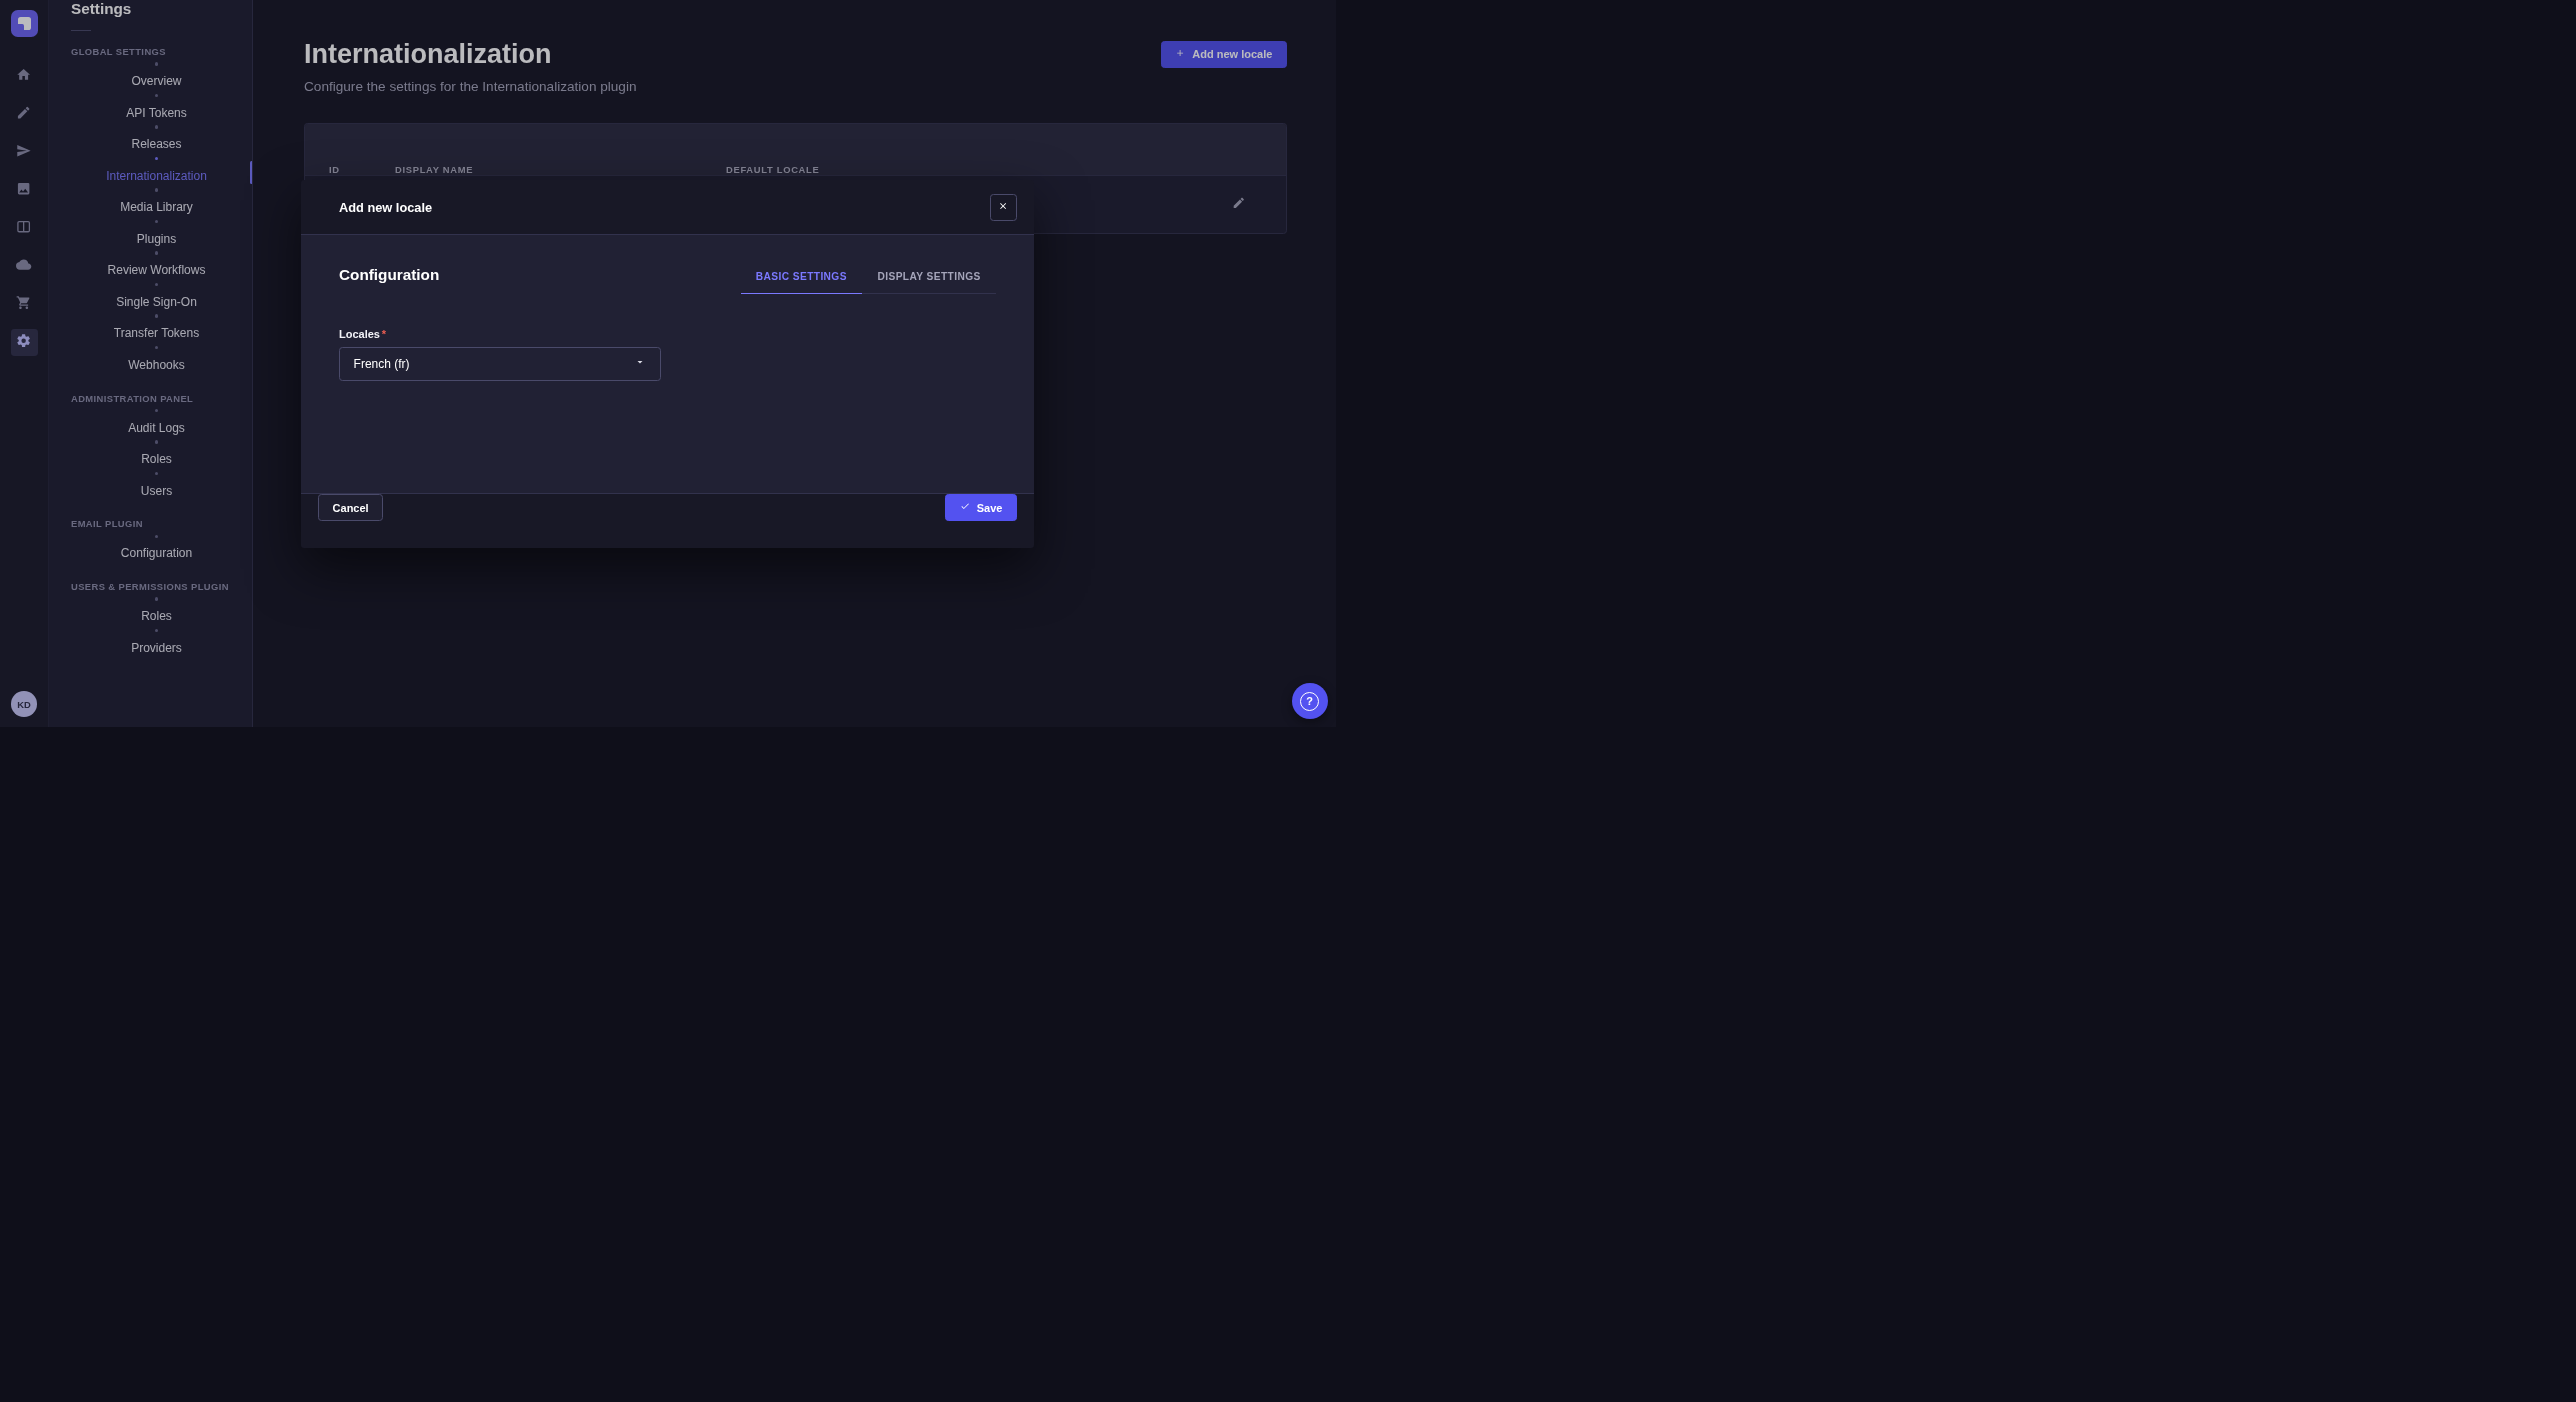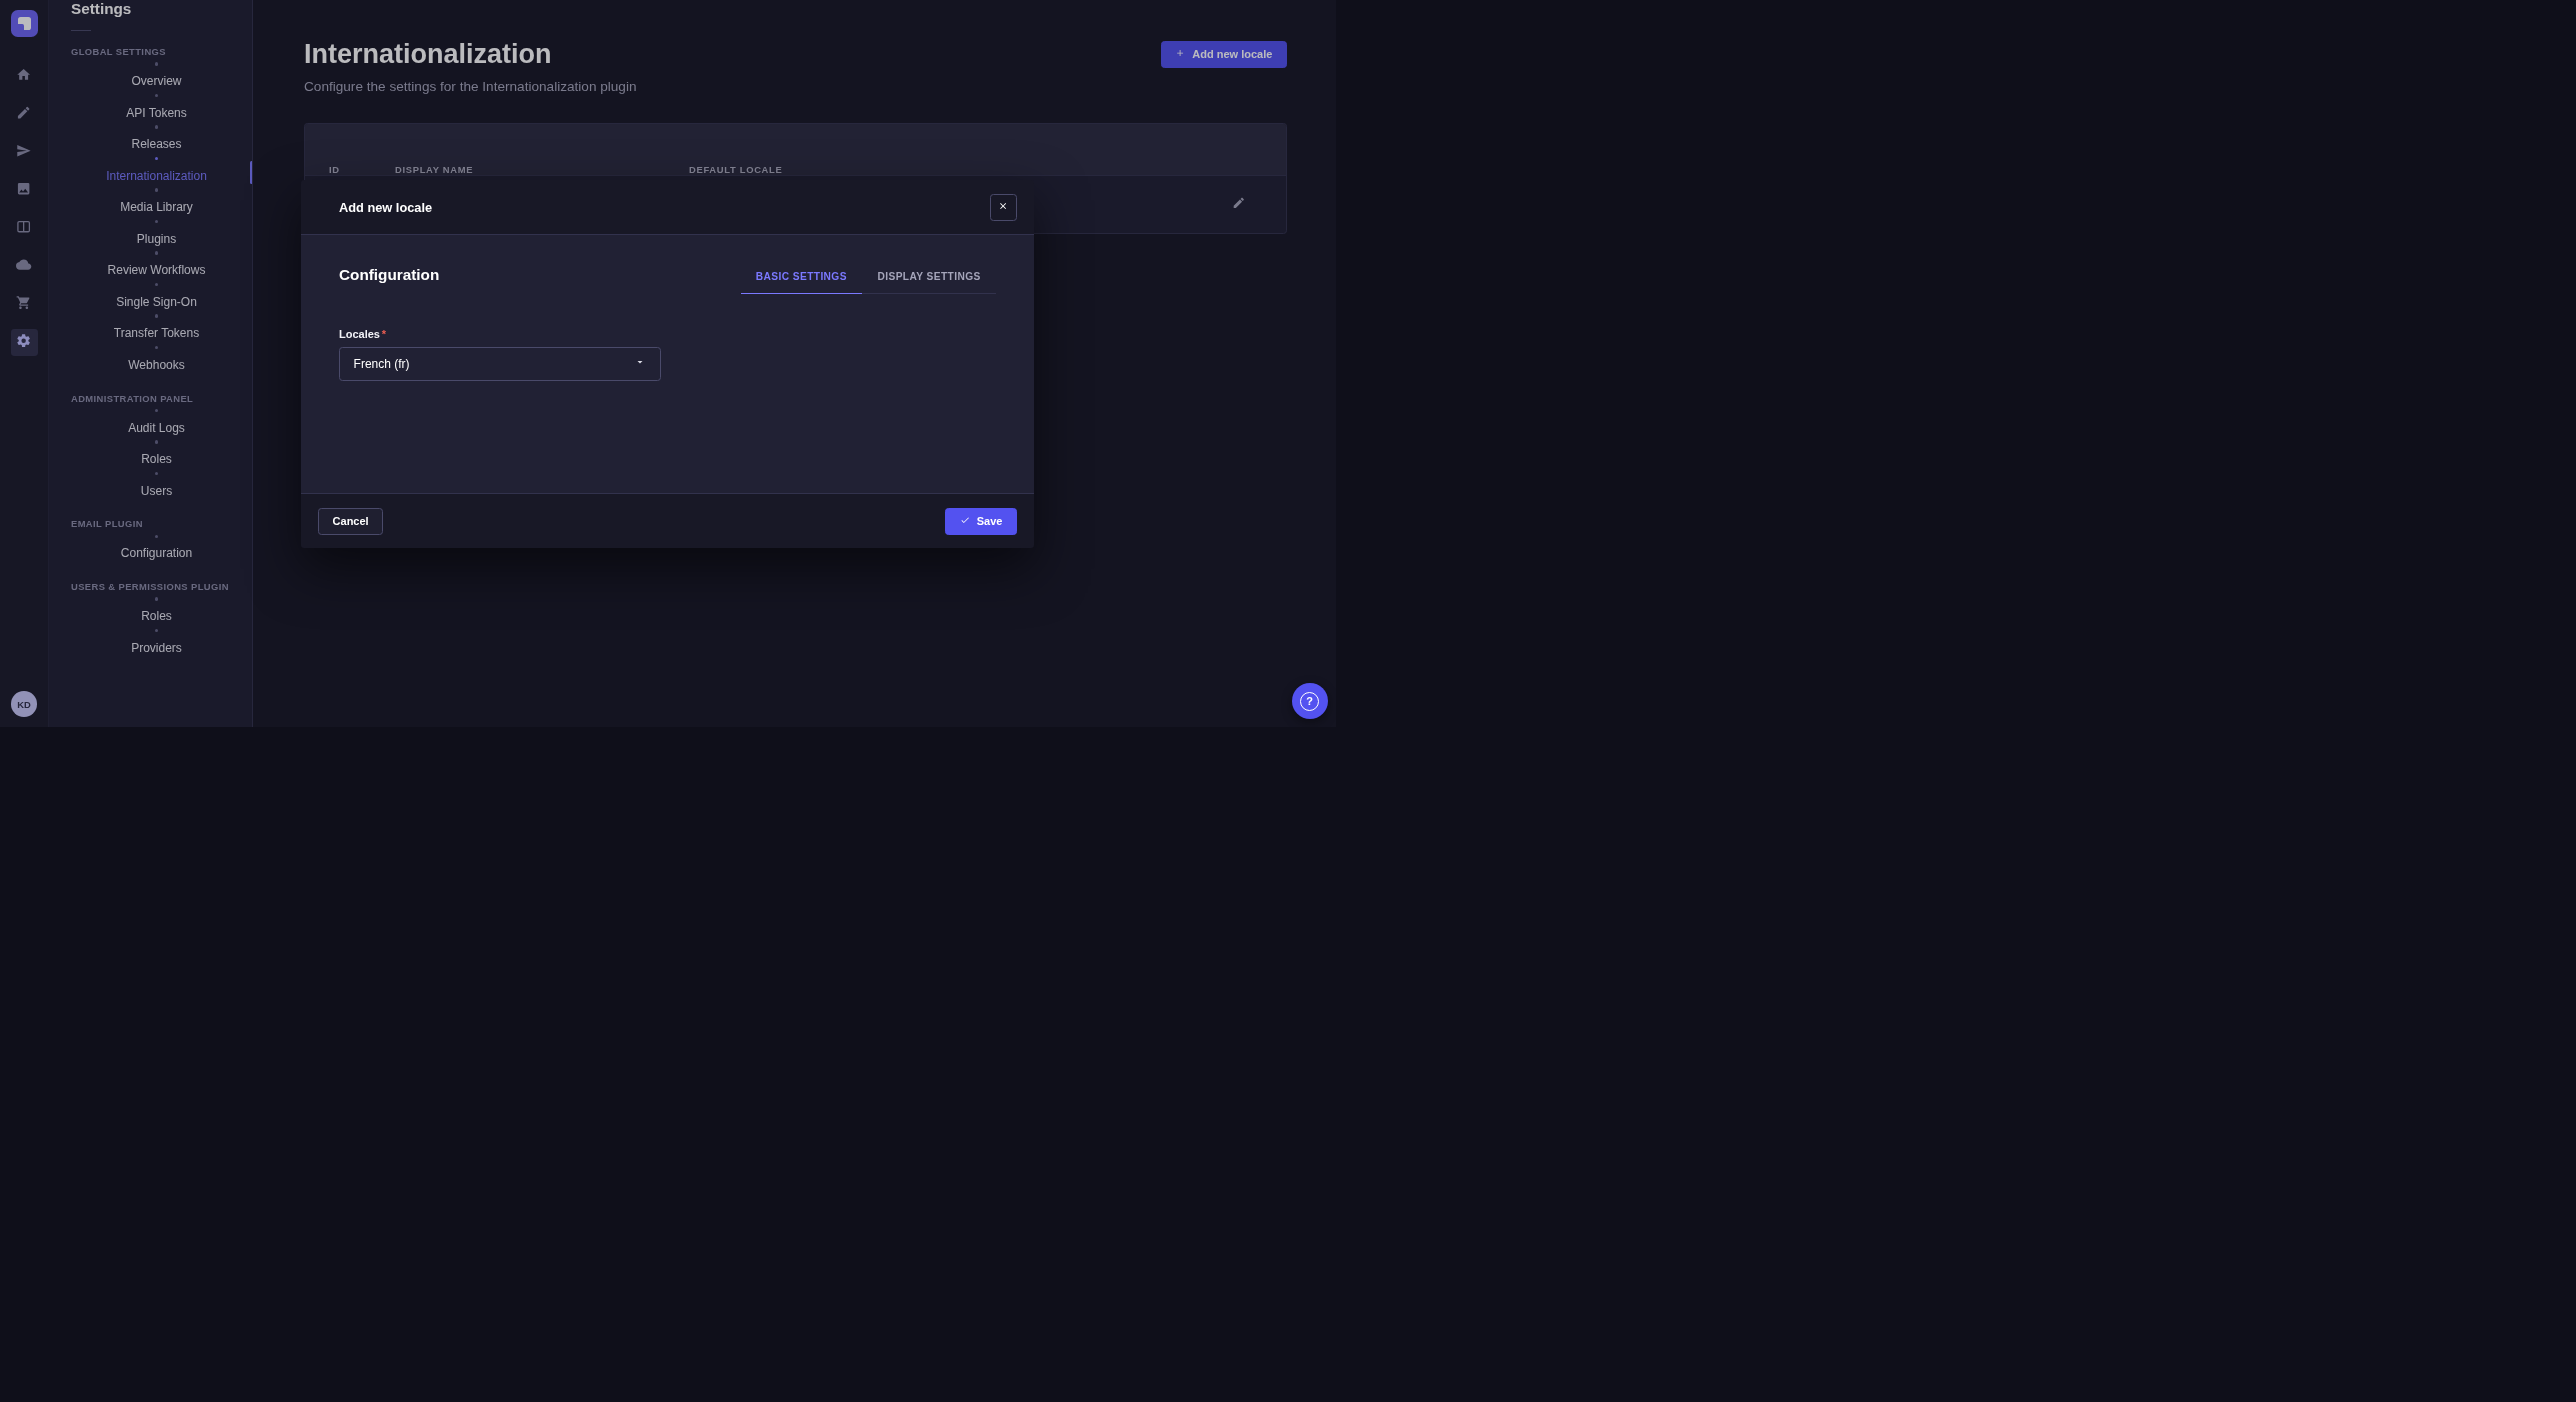--- a/index.html
+++ b/index.html
@@ -50,21 +50,21 @@
   .btn.primary { background:var(--primary,#5352f0); border-color:var(--primary,#5352f0); }
   .btn.ghost { background:#1f1f30; border-color:#4a4a6a; }
   .btn svg { width:10.2px; height:10.2px; }
   .page-head .btn { margin-top:6.8px; }
 
   .table-card { margin-top:29px; border:0.9px solid var(--border,#32324d); border-radius:3.4px;
                 background:var(--surface,#212134); overflow:hidden; }
   .thead { height:51px; display:flex; align-items:flex-end; background:#2c2c40; padding-left:24px;
            font-size:9.4px; font-weight:700; letter-spacing:0.7px; color:#b3b3c6; }
   .thead .col-id { width:66px; }
-  .thead .col-name { width:294px;margin-top:44px; }
+  .thead .col-name { width:331px;margin-top:44px; }
   .thead .col-locale { flex:1; }
   .trow { height:58px; border-top:0.9px solid var(--border,#32324d); display:flex; align-items:center;
           justify-content:flex-end; padding-right:34px; }
   .icon-btn { width:27px; height:27px; border:none; background:transparent; color:#a5a5ba;
               display:flex; align-items:center; justify-content:center; cursor:pointer; }
   .icon-btn svg { width:13.6px; height:13.6px; }
 
   
   .overlay { position:absolute; inset:0; background:rgba(12,12,22,.28); z-index:40; }
   .modal { position:absolute; left:301px; top:180px; width:733px; z-index:50;
@@ -88,21 +88,21 @@
   .form-grid { display:grid; grid-template-columns:1fr 1fr; gap:13.6px; margin-top:34px; }
   .field label { display:block; font-size:11px; font-weight:600; margin-bottom:6.8px; color:#f2f2f8; }
   .req { color:var(--danger,#ee5e52); margin-left:1.7px; }
   .control { width:100%; height:34px; background:var(--surface,#212134); border:0.9px solid #4a4a6a;
              border-radius:3.4px; padding:0 13.6px; font-size:12px; color:#fff; font-family:inherit; }
   .select { display:flex; align-items:center; justify-content:space-between; cursor:pointer; }
   .select svg { width:12px; height:12px; color:#dcdce6; }
   .hint { font-size:10.2px; line-height:1.4; color:var(--text-secondary,#a5a5ba); margin-top:6.8px; }
 
   .modal-footer { height:55px; background:#181826; border-top:0.9px solid var(--border,#32324d);
-                  display:flex; align-items:center; justify-content:space-between; padding:0 17px; }
+                  display:flex; align-items:flex-start; justify-content:space-between; padding:0 17px; }
 
   .help-fab { position:absolute; right:8.5px; bottom:7.7px; width:36px; height:36px; border-radius:50%;
               background:var(--primary,#5352f0); border:none; color:#fff; font-size:14.5px; font-weight:700;
               display:flex; align-items:center; justify-content:center; cursor:pointer; z-index:60;
               box-shadow:0 3.4px 10.2px rgba(0,0,0,.4); font-family:inherit; }
   .help-fab span { display:flex; width:19px; height:19px; border:1.7px solid #fff; border-radius:50%;
                    align-items:center; justify-content:center; font-size:11px; }
 </style>
 </head>
 <body>

